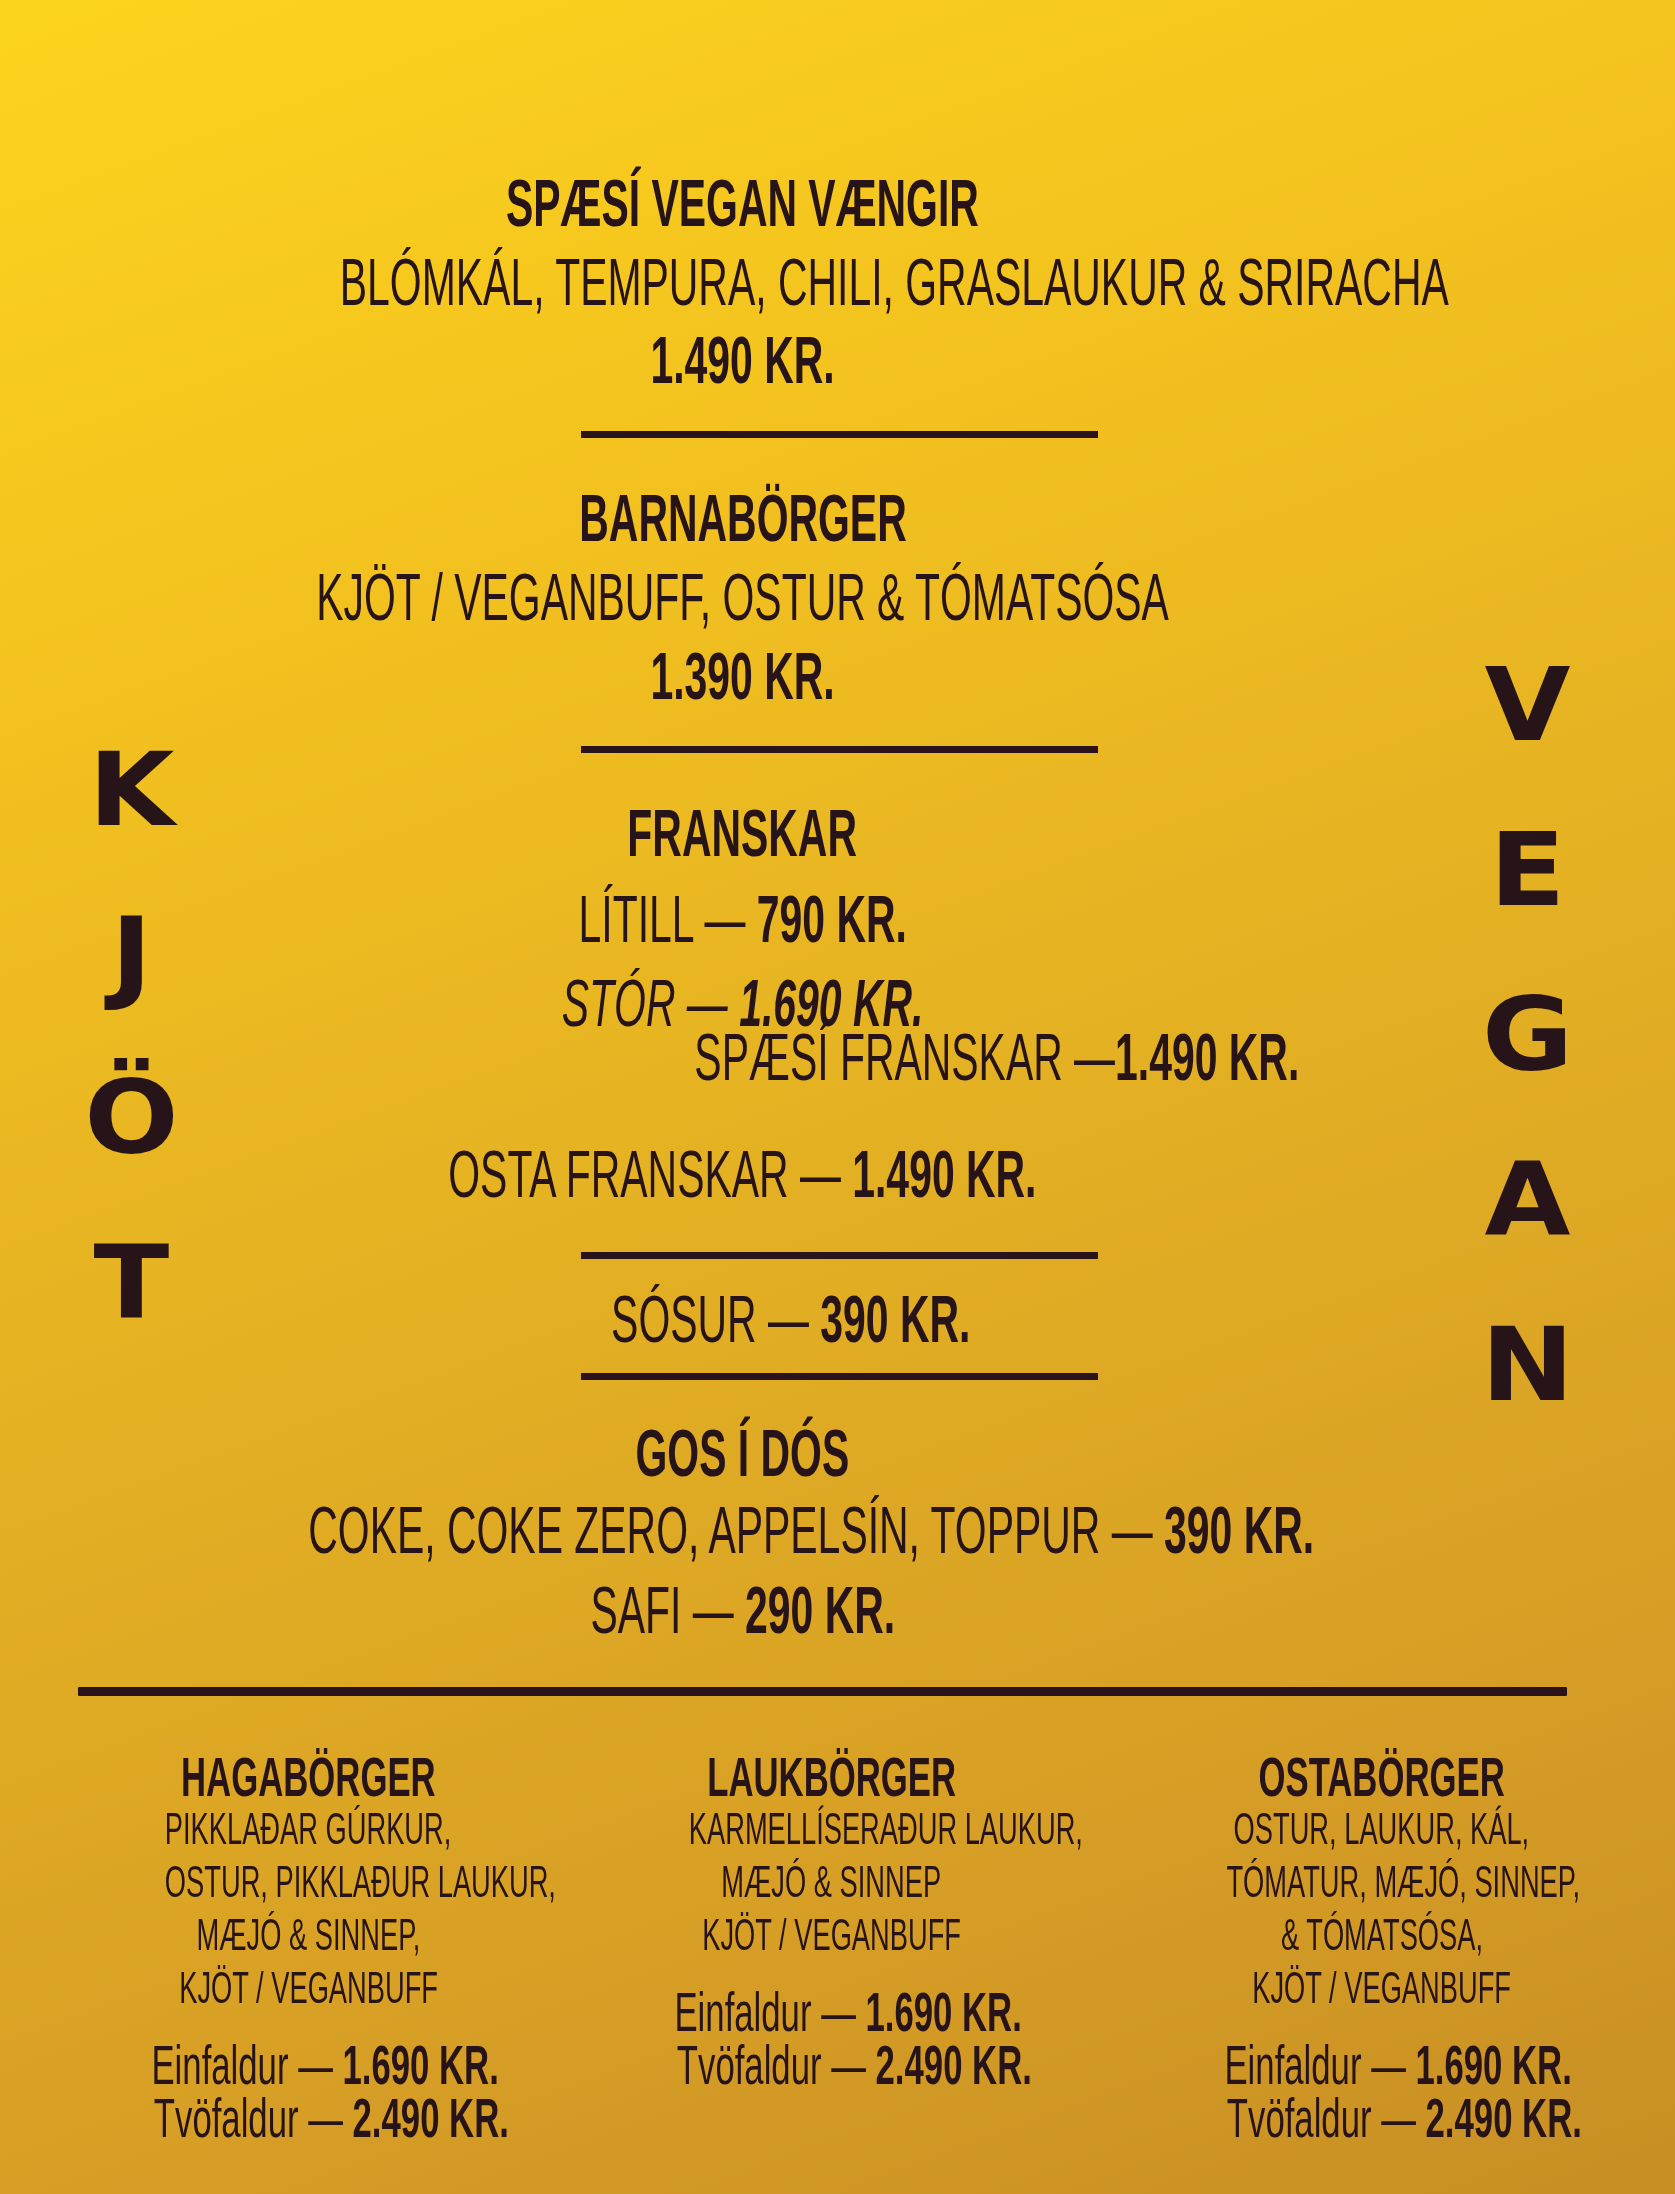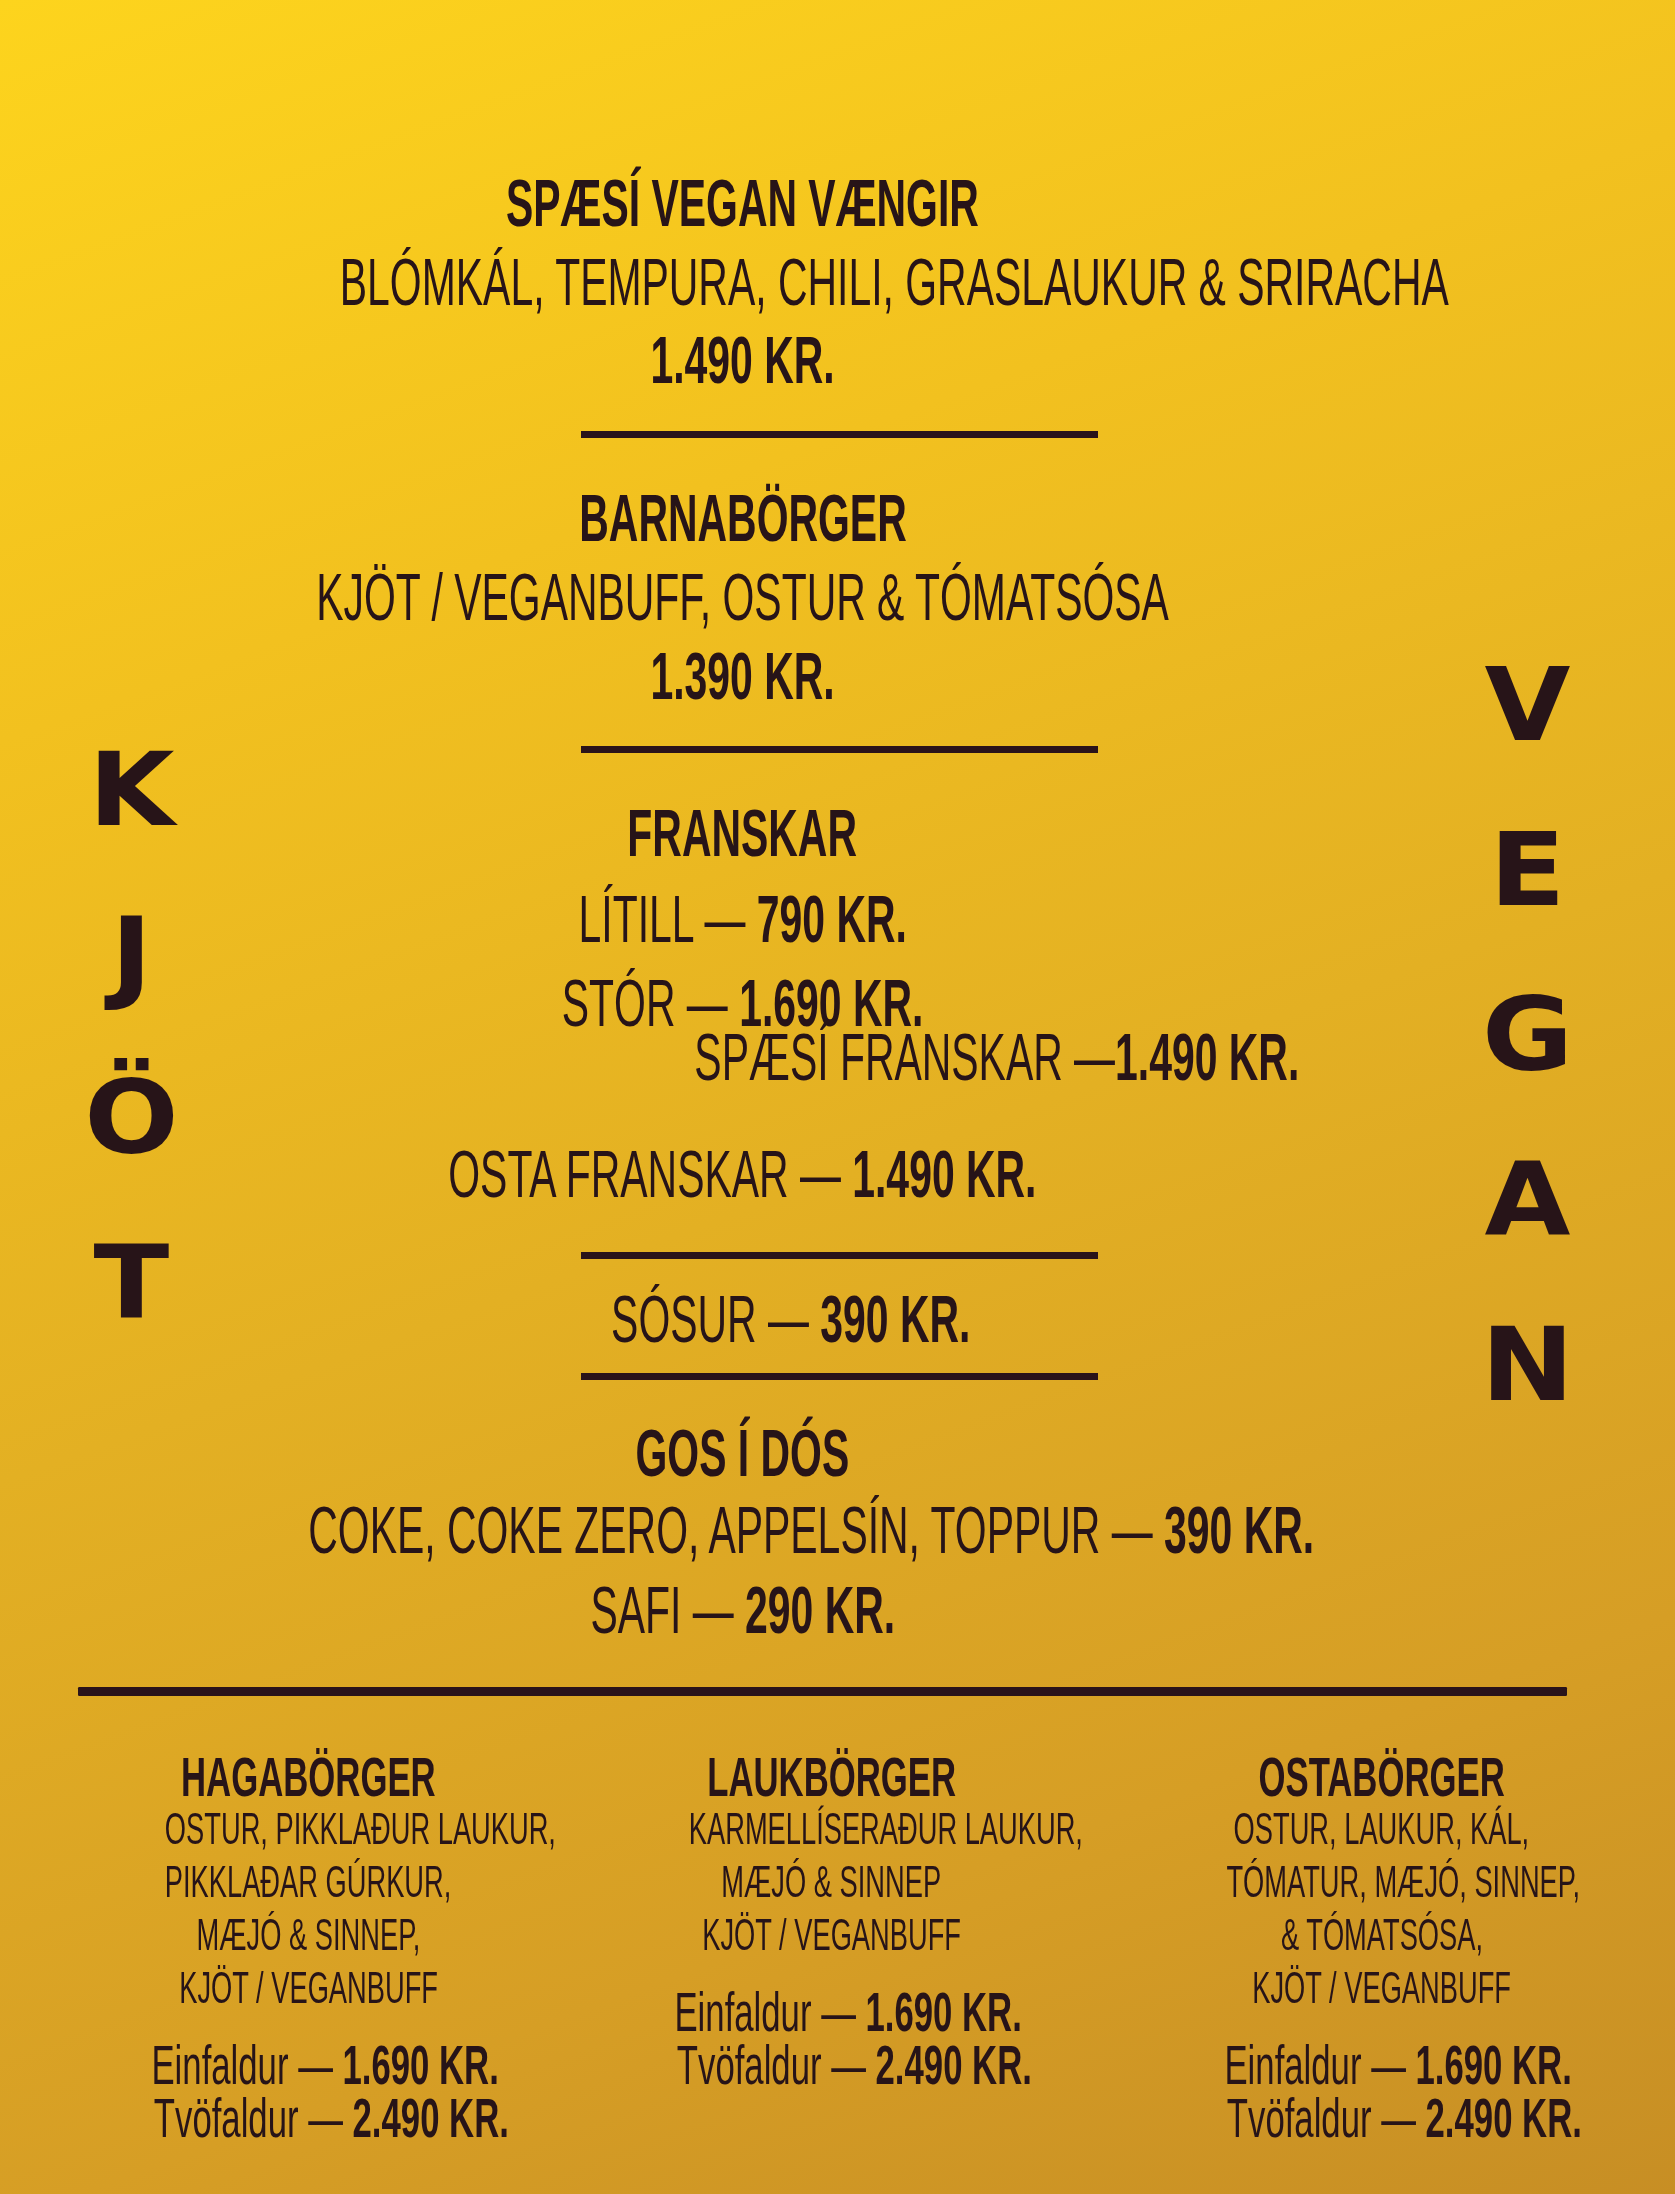--- a/index.html
+++ b/index.html
@@ -73,21 +73,21 @@
   <span class="condensed price">1.390 KR.</span>
 </div>
 <div class="divider short-div" style="top:746px;"></div>
 
 <div class="center-block" style="top:800px;">
   <span class="condensed head">FRANSKAR</span>
 </div>
 <div class="center-block" style="top:886px;">
   <span class="condensed sub"><span>LÍTILL —</span> <span class="bold">790 KR.</span></span>
 </div>
-<div class="center-block" style="top:970px;">
+<div class="center-block" style="top:970px;font-style:italic;">
   <span class="condensed sub"><span>STÓR —</span> <span class="bold">1.690 KR.</span></span>
 </div>
 <div class="center-block" style="top:1024px;text-align:right;">
   <span class="condensed sub"><span>SPÆSÍ FRANSKAR —</span><span class="bold">1.490 KR.</span></span>
 </div>
 <div class="center-block" style="top:1141px;text-decoration:underline;">
   <span class="condensed sub"><span>OSTA FRANSKAR —</span> <span class="bold">1.490 KR.</span></span>
 </div>
 <div class="divider short-div" style="top:1252px;"></div>
 
@@ -103,22 +103,22 @@
   <span class="condensed sub"><span>COKE, COKE ZERO, APPELSÍN, TOPPUR —</span> <span class="bold">390 KR.</span></span>
 </div>
 <div class="center-block" style="top:1577px;">
   <span class="condensed sub"><span>SAFI —</span> <span class="bold">290 KR.</span></span>
 </div>
 
 <div class="divider long-div" style="top:1687px;"></div>
 
 <div class="col" style="left:45px;">
   <div class="col-title"><span class="condensed">HAGABÖRGER</span></div>
+  <div class="col-line"><span class="condensed">PIKKLAÐAR GÚRKUR,</span></div>
   <div class="col-line"><span class="condensed">OSTUR, PIKKLAÐUR LAUKUR,</span></div>
-  <div class="col-line"><span class="condensed">PIKKLAÐAR GÚRKUR,</span></div>
   <div class="col-line"><span class="condensed">MÆJÓ &amp; SINNEP,</span></div>
   <div class="col-line"><span class="condensed">KJÖT / VEGANBUFF</span></div>
   <div class="col-prices">
     <div class="col-price"><span class="condensed"><span>Einfaldur —</span> <span class="bold">1.690 KR.</span></span></div>
     <div class="col-price"><span class="condensed"><span>Tvöfaldur —</span> <span class="bold">2.490 KR.</span></span></div>
   </div>
 </div>
 
 <div class="col" style="left:568px;">
   <div class="col-title"><span class="condensed">LAUKBÖRGER</span></div>

